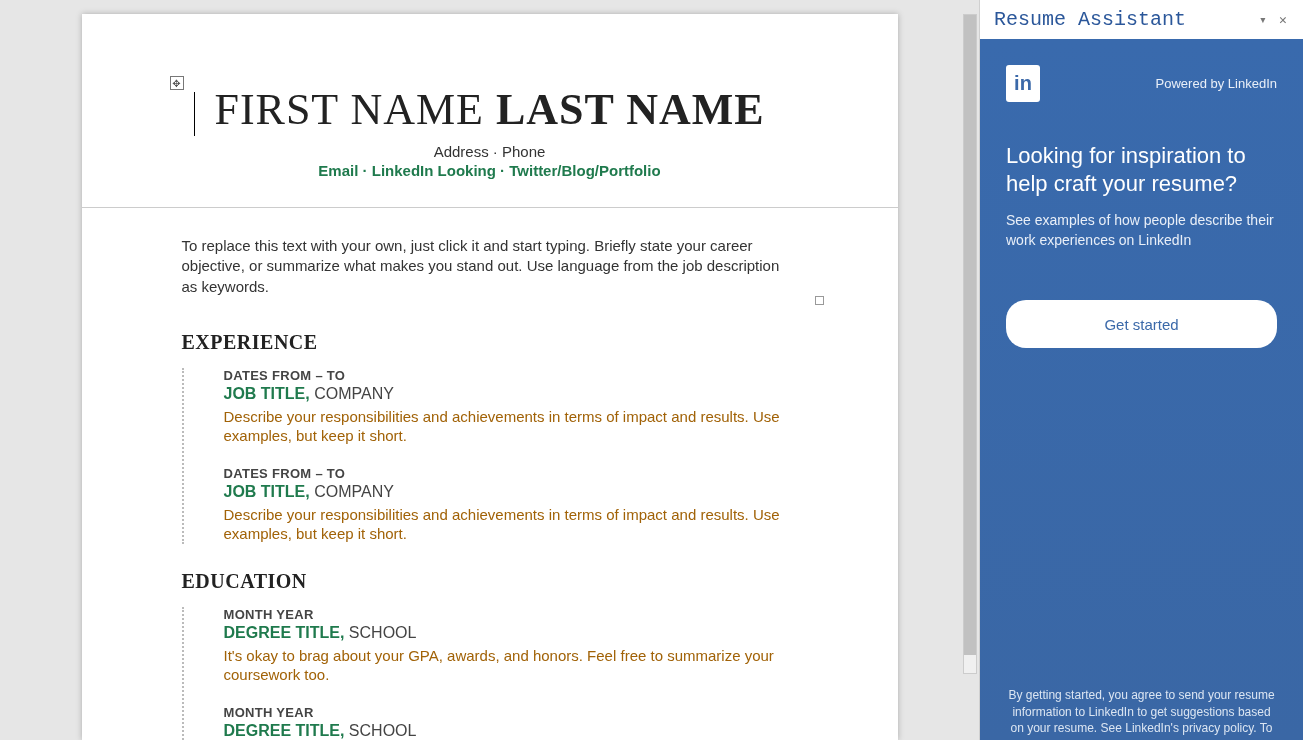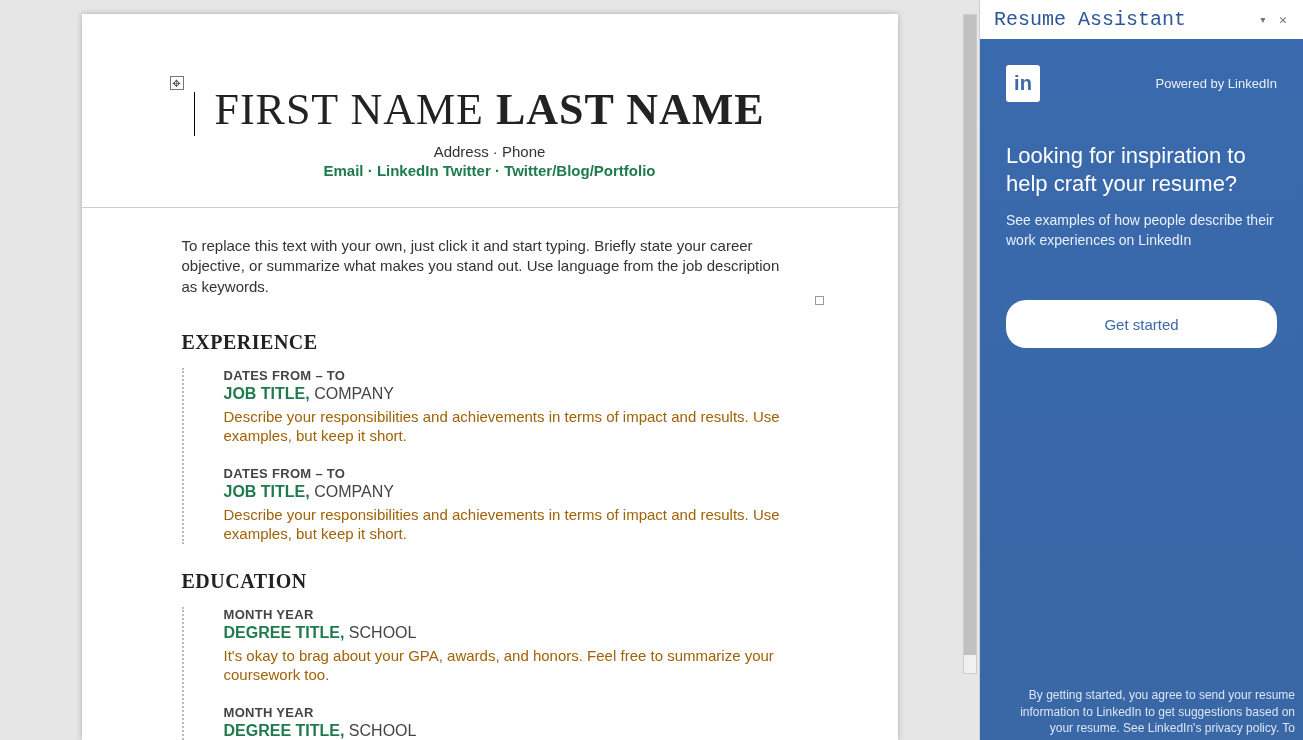--- a/index.html
+++ b/index.html
@@ -172,22 +172,22 @@
 .powered{flex:1;text-align:right;font-size:13px;color:#e9eff8;}
 .p-head{font-size:22px;line-height:1.25;margin-bottom:14px;font-weight:400;}
 .p-sub{font-size:14px;line-height:1.4;color:#e9eff8;margin-bottom:50px;}
 .get-started{
   background:#fff;color:#3b69a9;font-size:15px;
   border:none;border-radius:20px;
   height:48px;width:100%;
   cursor:pointer;
 }
 .disclaimer{
-  position:absolute;left:26px;right:8px;bottom:4px;
-  font-size:12px;line-height:1.35;color:#dbe5f2;text-align:right;
+  position:absolute;left:26px;right:26px;bottom:4px;
+  font-size:12px;line-height:1.35;color:#dbe5f2;text-align:center;
 }
 .cursor-caret{
   position:absolute;
   left:112px;top:78px;
   width:1px;height:44px;background:#000;
 }
 </style>
 </head>
 <body>
 
@@ -197,21 +197,21 @@
     <div class="cursor-caret"></div>
 
     <div class="header-block">
       <div class="name-line">
         <span class="ln-first">FIRST NAME</span>
         <span> </span>
         <span class="ln-last">LAST NAME</span>
       </div>
       <div class="addr">Address · Phone</div>
       <div class="links">
-        <span>Email</span><span> · </span><span>LinkedIn Twitter</span><span> · </span><span>Twitter/Blog/Portfolio</span>
+        <span>Email</span><span> · </span><span>LinkedIn Looking</span><span> · </span><span>Twitter/Blog/Portfolio</span>
       </div>
     </div>
 
     <div class="body-block">
       <div class="intro">
         <span>To replace this text with your own, just click it and start typing. Briefly state your career objective, or summarize what makes you stand out. Use language from the job description as keywords.</span>
         <span class="end-marker"></span>
       </div>
 
       <div class="section-h">EXPERIENCE</div>

